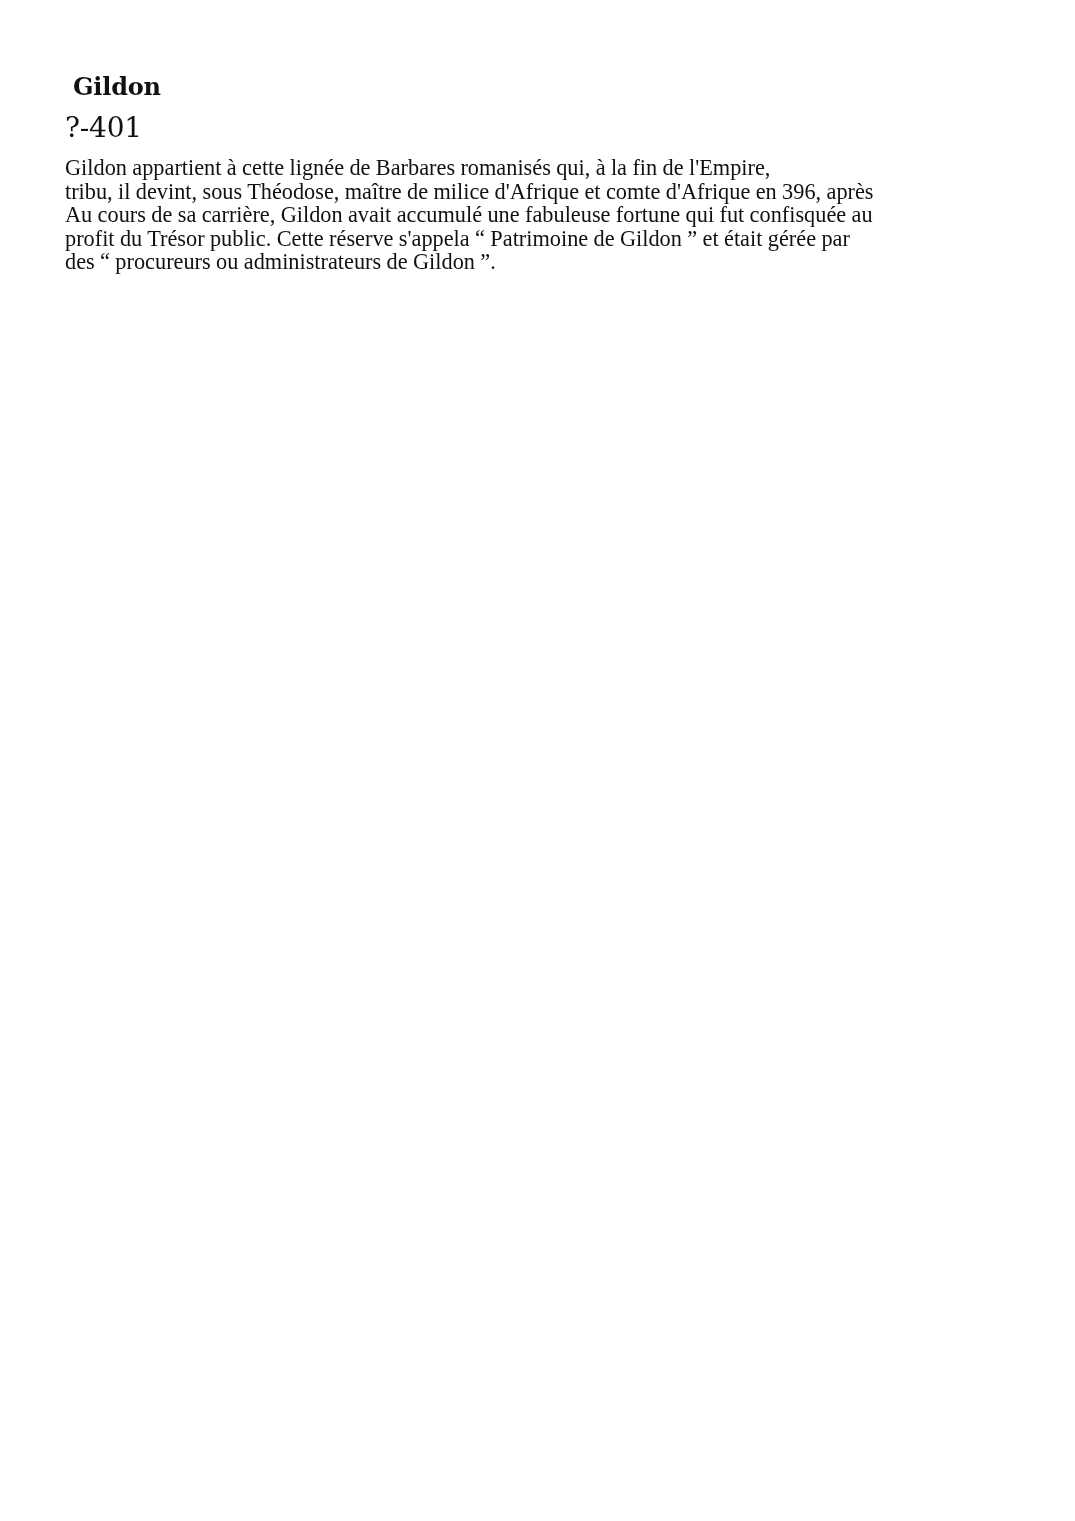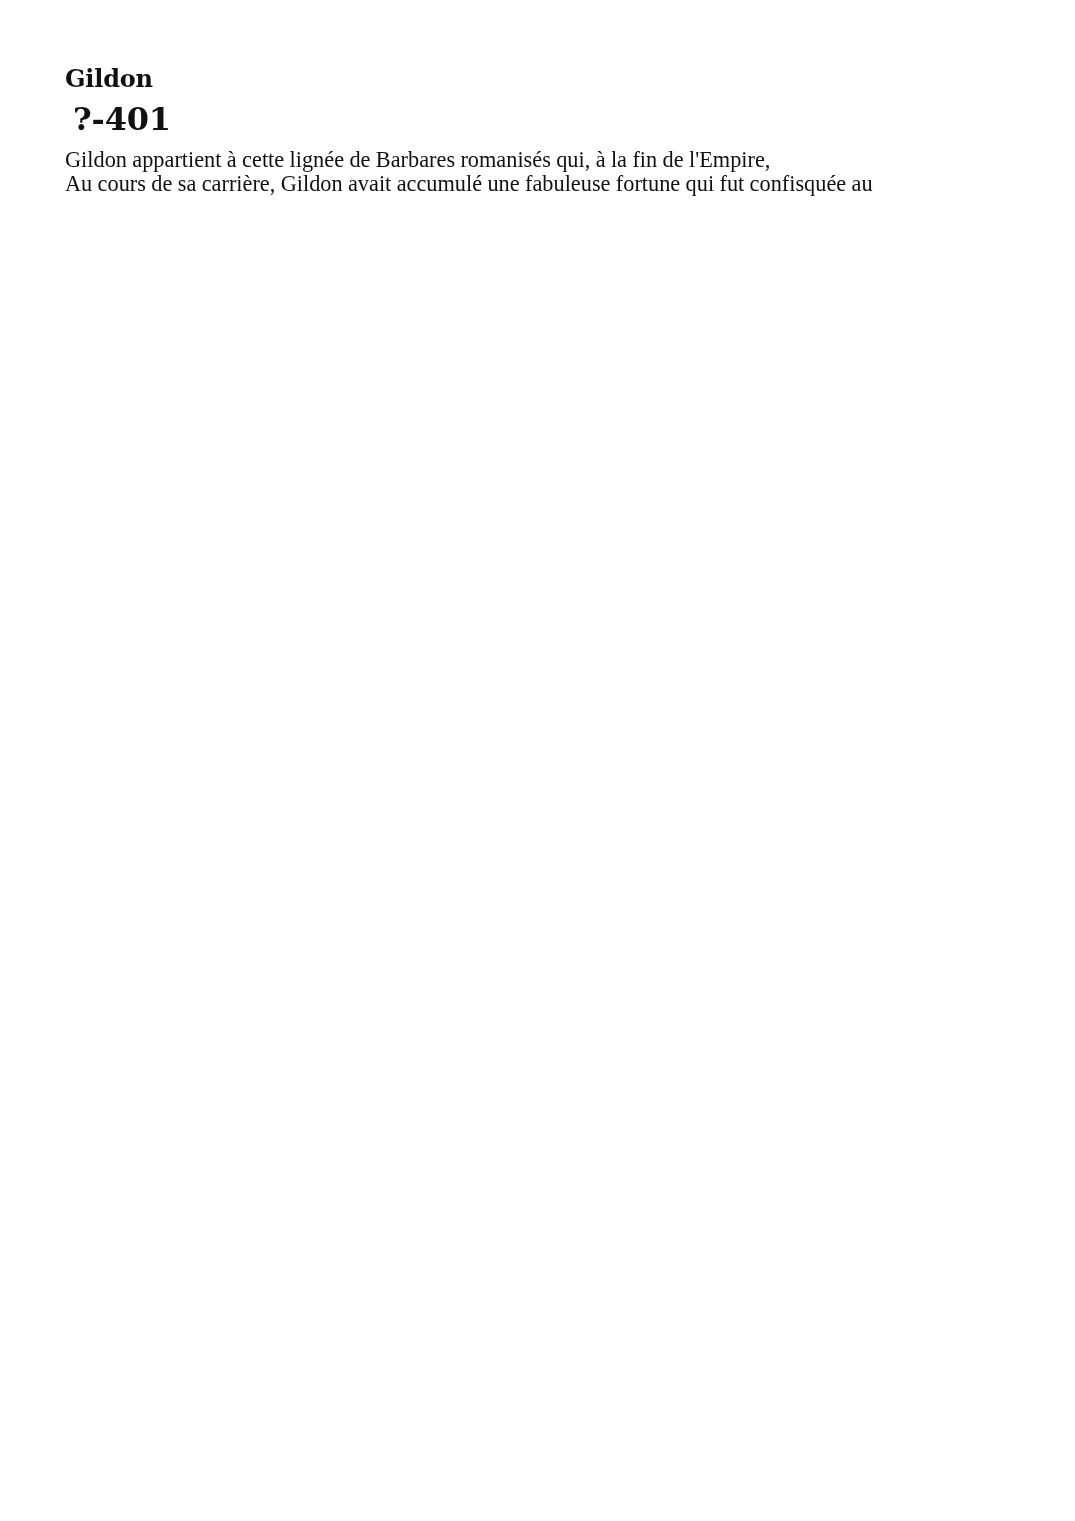--- a/index.html
+++ b/index.html
@@ -19,29 +19,29 @@
       position: absolute;
       left: 65px;
       top: 62px;
       width: 960px;
     }
     .title {
       font-family: "DejaVu Serif", "Liberation Serif", serif;
       font-weight: bold;
       font-size: 24px;
       line-height: 33px;
-      margin: 0;
+      margin: 8px;
       letter-spacing: -0.2px;
     }
     .subtitle {
       font-family: "DejaVu Serif", "Liberation Serif", serif;
-      font-weight: bold;
-      font-size: 32px;
+      font-weight: normal;
+      font-size: 28px;
       line-height: 33px;
-      margin: 8px;
+      margin: 0;
       letter-spacing: -0.2px;
     }
     .body-text {
       margin-top: 12px;
       font-family: "Liberation Serif", "DejaVu Serif", serif;
       font-size: 22.3px;
       line-height: 23.5px;
       word-spacing: -0.2px;
     }
     .line {
@@ -50,15 +50,18 @@
     }
   </style>
 </head>
 <body>
 
 <div class="page">
   <h1 class="title">Gildon</h1>
   <h2 class="subtitle">?-401</h2>
   <div class="body-text">
     <span class="line">Gildon appartient à cette lignée de Barbares romanisés qui, à la fin de l'Empire,</span>
+    <span class="line">tribu, il devint, sous Théodose, maître de milice d'Afrique et comte d'Afrique en 396, après</span>
     <span class="line">Au cours de sa carrière, Gildon avait accumulé une fabuleuse fortune qui fut confisquée au</span>
+    <span class="line">profit du Trésor public. Cette réserve s'appela “ Patrimoine de Gildon ” et était gérée par</span>
+    <span class="line">des “ procureurs ou administrateurs de Gildon ”.</span>
   </div>
 </div>
 
 </body></html>

